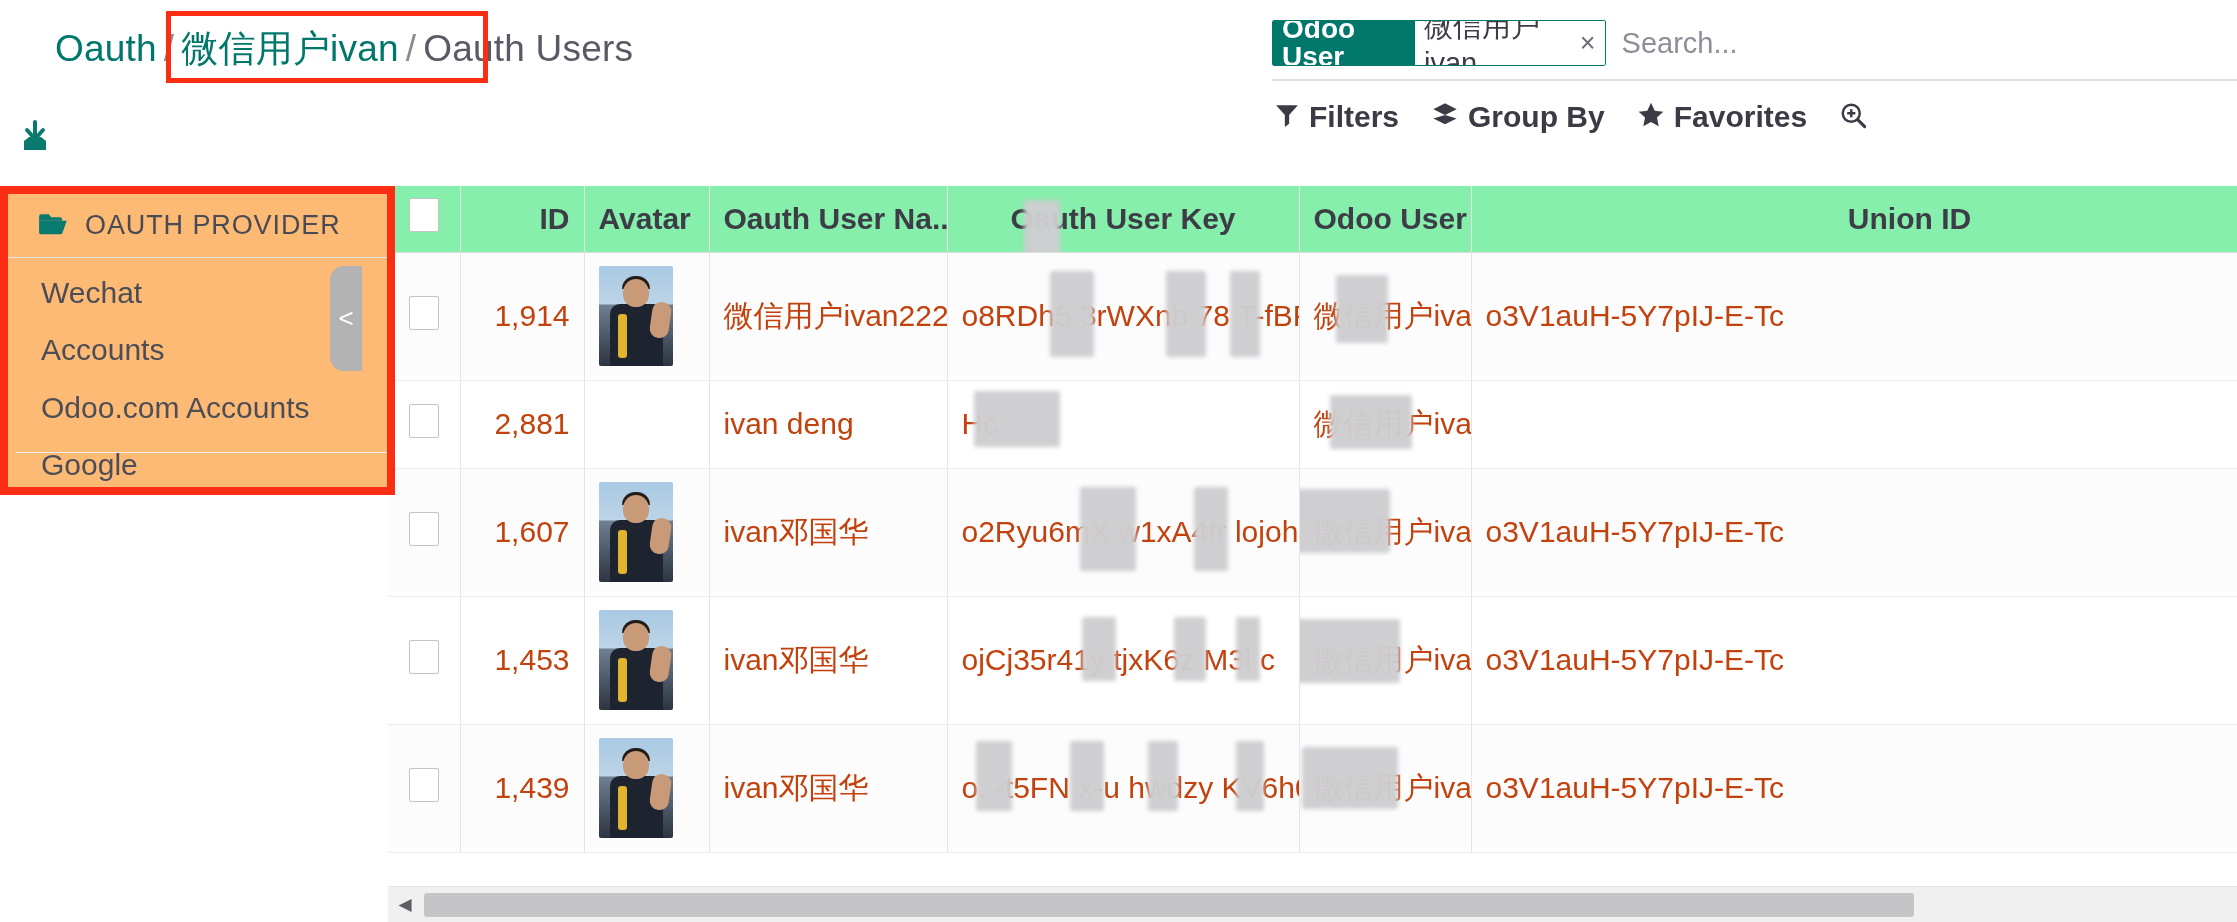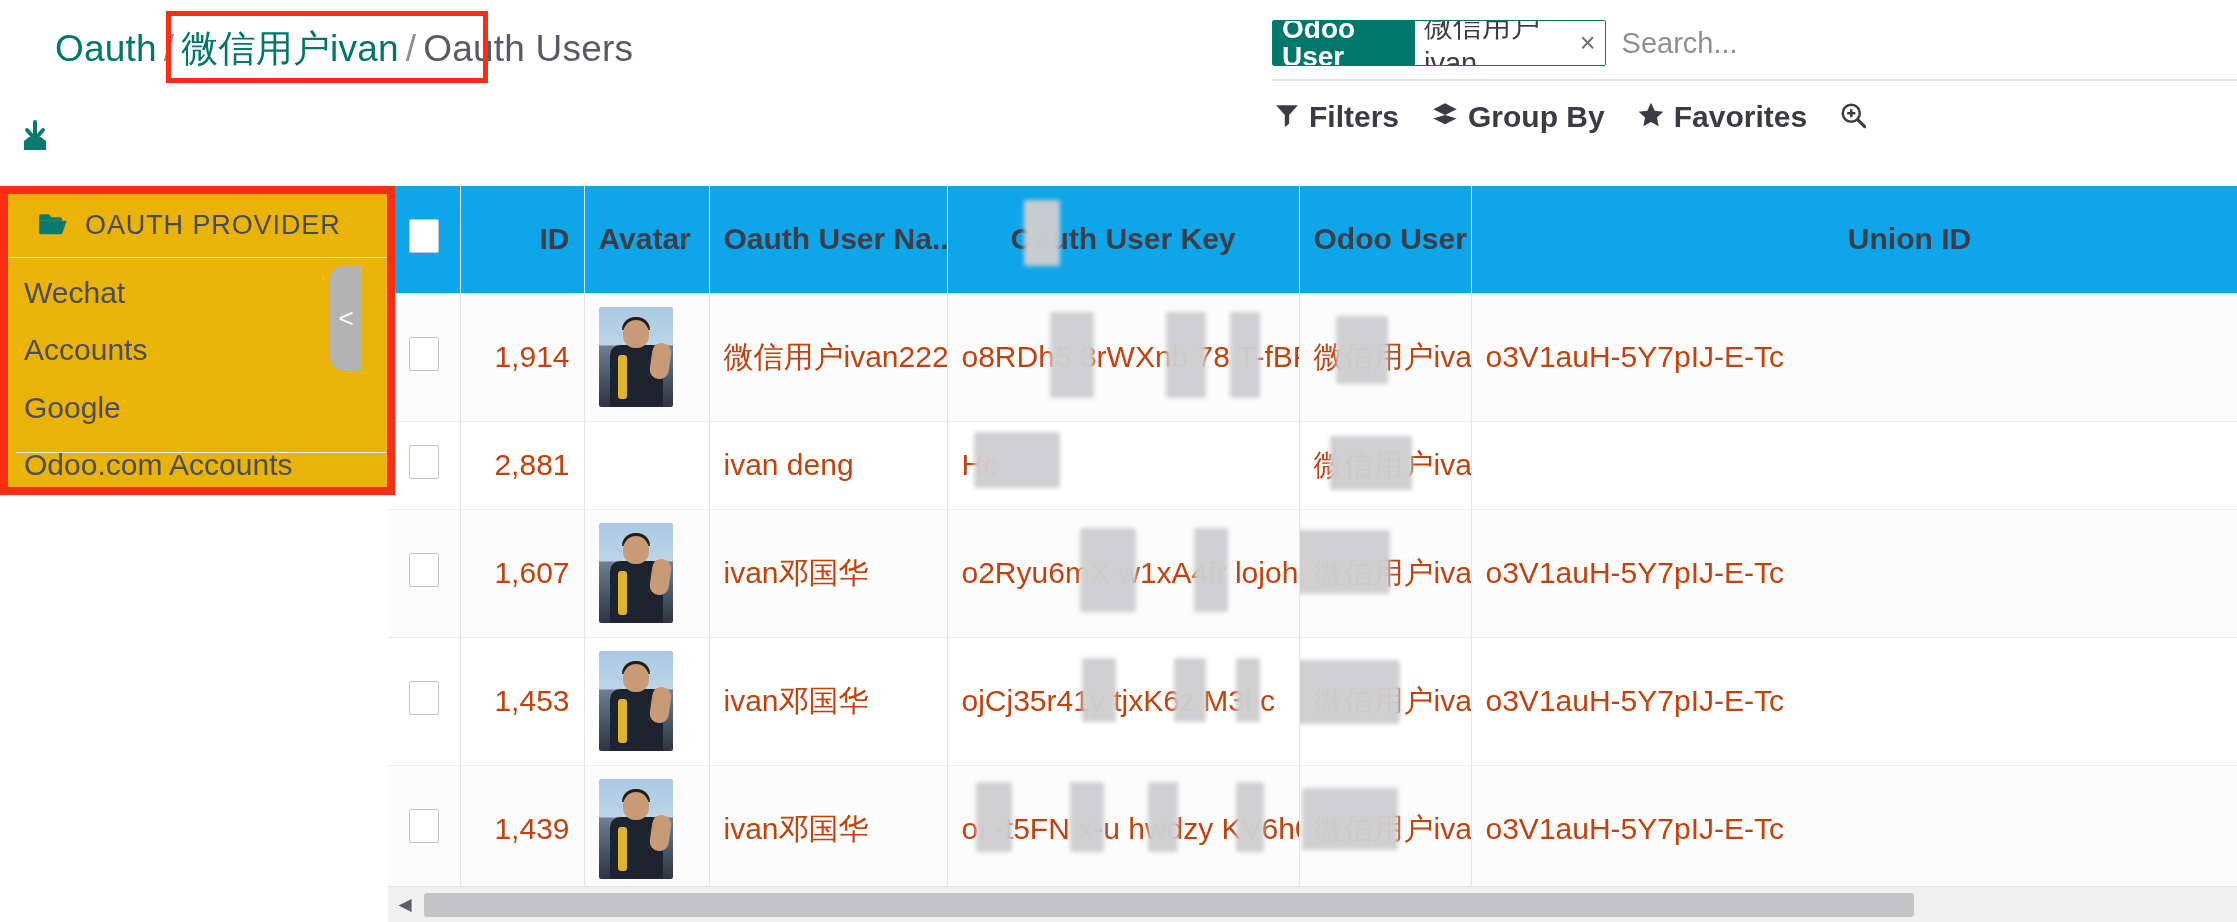--- a/index.html
+++ b/index.html
@@ -71,36 +71,36 @@
 
   
   .anno-box-sidebar {
     position: absolute; left: 0px; top: 186px;
     width: 395px; height: 309px;
     border: 8px solid #fb2e13; pointer-events: none; z-index: 6;
   }
   .sidebar {
     position: absolute; left: 8px; top: 194px;
     width: 379px; height: 293px;
-    background: #eab308; z-index: 2;
+    background: #fdba74; z-index: 2;
     overflow: hidden;
   }
   .sidebar-head {
     display: flex; align-items: center; gap: 17px;
     padding: 16px 0 16px 30px;
     border-bottom: 1px solid #e6e6e8;
   }
   .sidebar-head-label {
     font-size: 27px; color: #4a4a55; font-weight: 400;
     letter-spacing: .9px;
   }
   .sidebar-list { padding-top: 6px; }
   .sidebar-item {
     font-size: 30px; color: #4d4d58;
-    padding: 8px 0 8px 16px; line-height: 1.38;
+    padding: 8px 0 8px 33px; line-height: 1.38;
     white-space: nowrap;
   }
   .sidebar-bottom-rule {
     position: absolute; left: 8px; right: 0; bottom: 34px; height: 1px; background: #ececed;
   }
   .collapse-handle {
     position: absolute; left: 330px; top: 266px;
     width: 32px; height: 105px;
     background: #b3b3b3; border-radius: 14px 0 0 14px;
     display: flex; align-items: center; justify-content: center;
@@ -114,21 +114,21 @@
     overflow: hidden; background: #fff;
   }
   table.list { border-collapse: collapse; table-layout: fixed; width: 1960px; }
   table.list th, table.list td {
     border-right: 1px solid #e4e4e6;
     border-bottom: 1px solid #ededee;
     font-size: 30px; color: #c2410c;
     vertical-align: middle;
   }
   table.list thead th {
-    background: #0ea5e9; height: 107px;
+    background: #86efac; height: 66px;
     font-weight: 700; color: #3d3d47;
     border-bottom: 1px solid #dddddf;
     padding: 0 14px; white-space: nowrap; overflow: hidden;
   }
   th.c-check, td.c-check { width: 72px; text-align: center; padding: 0; }
   th.c-id, td.c-id { width: 124px; text-align: right; padding-right: 16px; }
   th.c-avatar, td.c-avatar { width: 125px; text-align: left; padding-left: 12px; }
   th.c-name, td.c-name { width: 238px; }
   th.c-key, td.c-key { width: 352px; }
   th.c-odoo, td.c-odoo { width: 172px; }
@@ -411,22 +411,22 @@
         <svg viewBox="0 0 28 22" width="30" height="24">
           <path d="M1 4 a2 2 0 0 1 2 -2 h7 l2.4 2.6 h8.1 a2 2 0 0 1 2 2 v1.4 H1 Z" fill="#0b7a6e"></path>
           <path d="M1 8 h25.8 l-4 11.4 a1.6 1.6 0 0 1 -1.5 1.1 H2.6 A1.6 1.6 0 0 1 1 18.9 Z" fill="#0b7a6e"></path>
         </svg>
       </span>
       <span class="sidebar-head-label">OAUTH PROVIDER</span>
     </div>
     <div class="sidebar-list">
       <div class="sidebar-item">Wechat</div>
       <div class="sidebar-item">Accounts</div>
+      <div class="sidebar-item">Odoo.com Accounts</div>
       <div class="sidebar-item">Google</div>
-      <div class="sidebar-item">Odoo.com Accounts</div>
 
     </div>
     <div class="sidebar-bottom-rule"></div>
   </div>
   <div class="anno-box-sidebar"></div>
 
   <div class="collapse-handle">
     <span>&lt;</span>
   </div>
 

